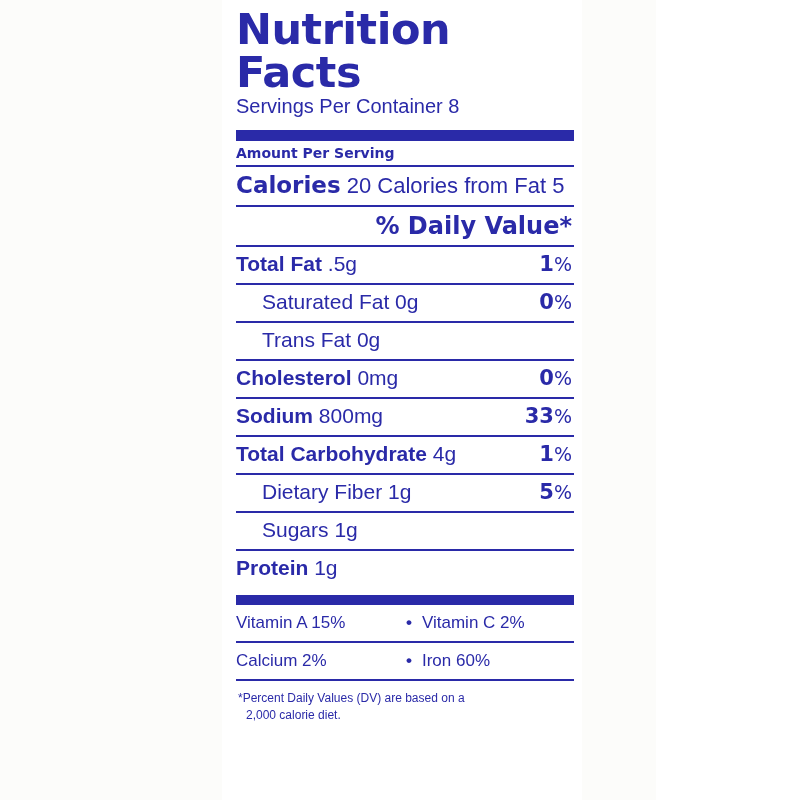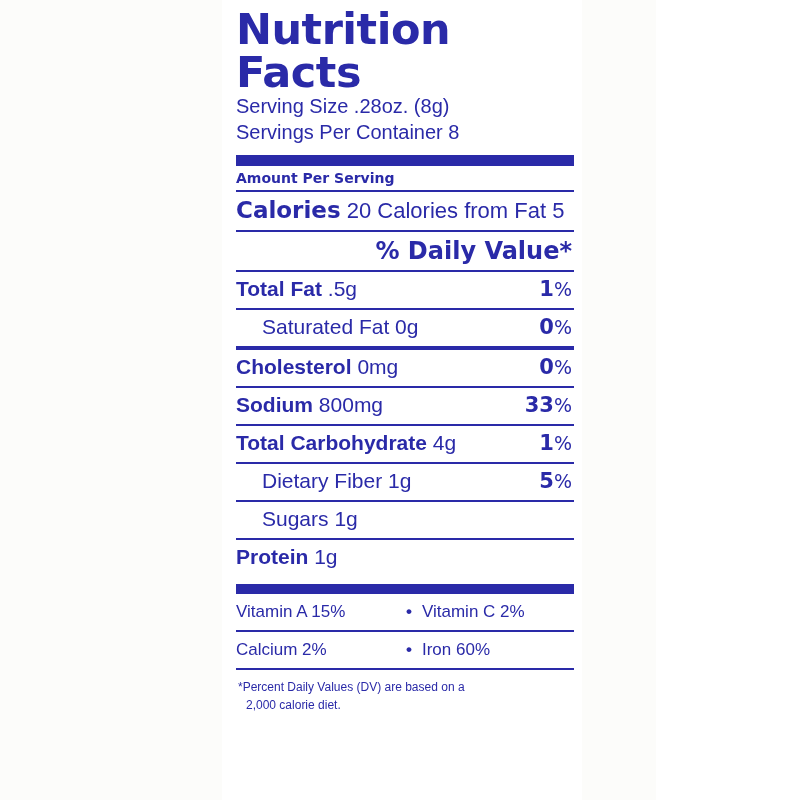--- a/index.html
+++ b/index.html
@@ -130,21 +130,20 @@
 <body>
 
 <div id="panel">
   <div class="side-left"></div>
   <div class="side-right"></div>
 
   <div class="label">
 
     <div class="title">Nutrition Facts</div>
 
-    <div class="serving">Serving Size .28oz. (8g)</div>
     <div class="serving">Servings Per Container 8</div>
 
     <div class="rule-thick"></div>
 
     <div class="amt">Amount Per Serving</div>
     <div class="rule-thin"></div>
 
     <div class="cal-row">
       <span class="nm">Calories</span>
       <span>20</span>
@@ -162,20 +161,24 @@
     </div>
     <div class="rule-thin"></div>
 
     <div class="row indent">
       <span>Saturated Fat</span>
       <span class="val">0g</span>
       <span class="dv"><span>0</span><span class="pct">%</span></span>
     </div>
     <div class="rule-thin"></div>
 
+    <div class="row indent">
+      <span>Trans Fat</span>
+      <span class="val">0g</span>
+    </div>
     <div class="rule-thin"></div>
 
     <div class="row">
       <span class="nm">Cholesterol</span>
       <span class="val">0mg</span>
       <span class="dv"><span>0</span><span class="pct">%</span></span>
     </div>
     <div class="rule-thin"></div>
 
     <div class="row">

